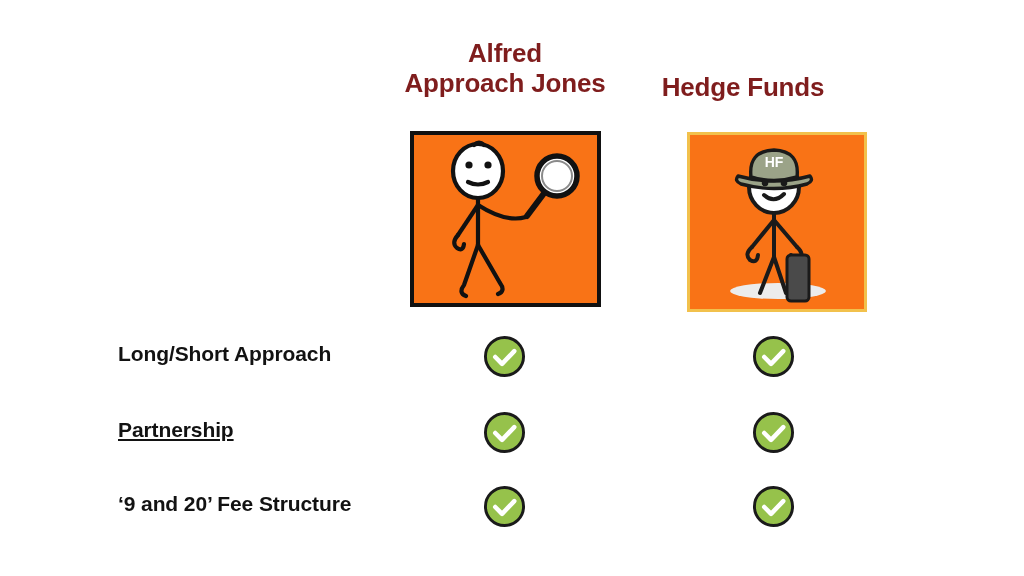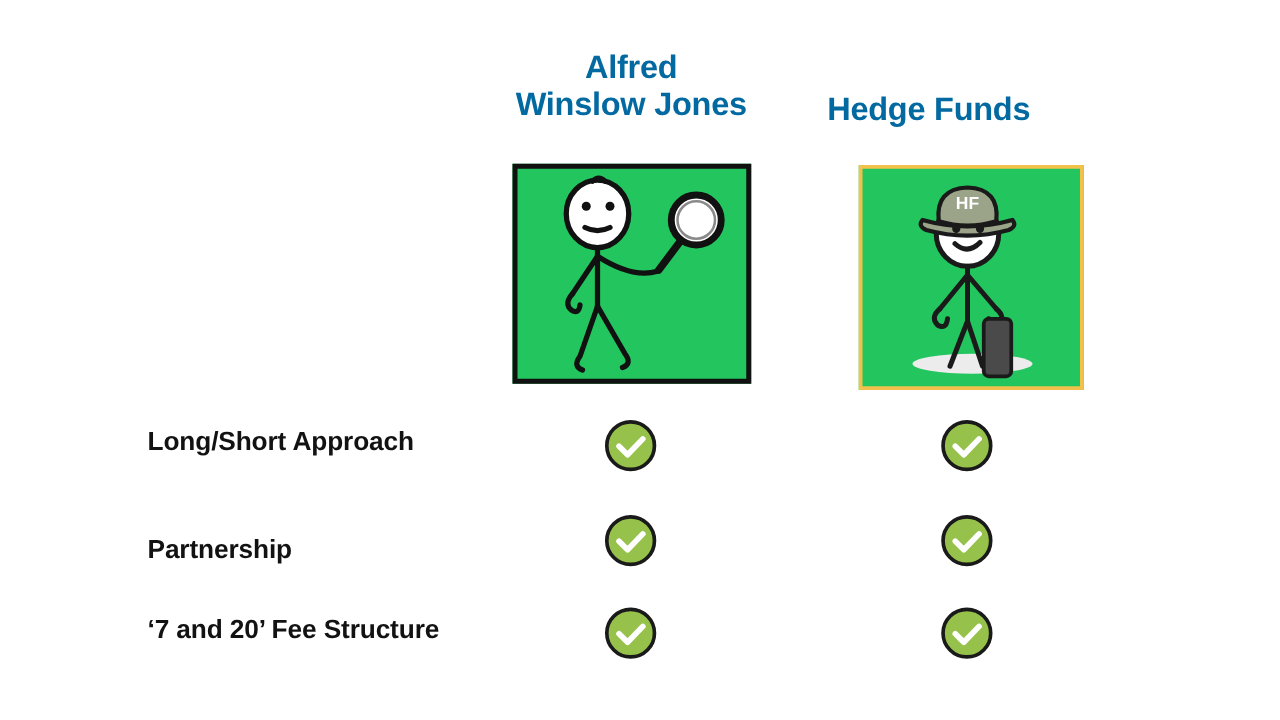--- a/index.html
+++ b/index.html
@@ -18,30 +18,30 @@
   }
 
   
   .col-heading {
     position: absolute;
     text-align: center;
     font-weight: bold;
     font-size: 26px;
     line-height: 30px;
     letter-spacing: -0.2px;
-    color: #0369a1;
+    color: #7f1d1d;
   }
   #heading-left  { left: 375px; top: 38px;  width: 260px; }
   #heading-right { left: 628px; top: 72px;  width: 230px; }
   .col-heading .hl { display: block; white-space: nowrap; }
 
   
   .frame {
     position: absolute;
-    background: #22c55e;
+    background: #f97316;
     box-sizing: border-box;
     overflow: hidden;
   }
   #frame-left {
     left: 410px; top: 131px;
     width: 191px; height: 176px;
     border: 4px solid #111111;
   }
   #frame-right {
     left: 687px; top: 132px;
@@ -55,21 +55,21 @@
     position: absolute;
     left: 118px;
     font-weight: bold;
     font-size: 21px;
     line-height: 24px;
     white-space: nowrap;
     color: #121212;
     letter-spacing: -0.1px;
   }
   #label-0 { top: 342px; }
-  #label-1 { top: 428px; }
+  #label-1 { top: 418px; text-decoration: underline; }
   #label-2 { top: 492px; }
 
   
   .check {
     position: absolute;
     width: 43px;
     height: 43px;
   }
   .check svg { display: block; width: 43px; height: 43px; }
 
@@ -77,21 +77,21 @@
   .cell-r { left: 752px; }
   .rowy-0 { top: 335px; }
   .rowy-1 { top: 411px; }
   .rowy-2 { top: 485px; }
 </style>
 </head>
 <body>
 
 <div class="col-heading" id="heading-left">
   <span class="hl">Alfred</span>
-  <span class="hl">Winslow Jones</span>
+  <span class="hl">Approach Jones</span>
 </div>
 
 <div class="col-heading" id="heading-right">
   <span class="hl">Hedge Funds</span>
 </div>
 
 <div class="frame" id="frame-left">
   <svg viewBox="0 0 183 168">
     <g fill="none" stroke="#111111" stroke-width="4.2" stroke-linecap="round" stroke-linejoin="round">
 
@@ -158,21 +158,21 @@
     </g>
 
     <g>
       <rect x="97" y="120" width="22" height="46" rx="4" fill="#4a4a4a" stroke="#1a1a1a" stroke-width="3"></rect>
     </g>
   </svg>
 </div>
 
 <div class="row-label" id="label-0">Long/Short Approach</div>
 <div class="row-label" id="label-1">Partnership</div>
-<div class="row-label" id="label-2">‘7 and 20’ Fee Structure</div>
+<div class="row-label" id="label-2">‘9 and 20’ Fee Structure</div>
 
 <div class="check cell-l rowy-0">
   <svg viewBox="0 0 44 44">
     <circle cx="22" cy="22" r="19.5" fill="#96c24b" stroke="#1a1a1a" stroke-width="3"></circle>
     <path d="M12.5 22.5 L19.5 29.5 L32 16.5" fill="none" stroke="#ffffff" stroke-width="4.6" stroke-linecap="round" stroke-linejoin="round"></path>
   </svg>
 </div>
 <div class="check cell-r rowy-0">
   <svg viewBox="0 0 44 44">
     <circle cx="22" cy="22" r="19.5" fill="#96c24b" stroke="#1a1a1a" stroke-width="3"></circle>

